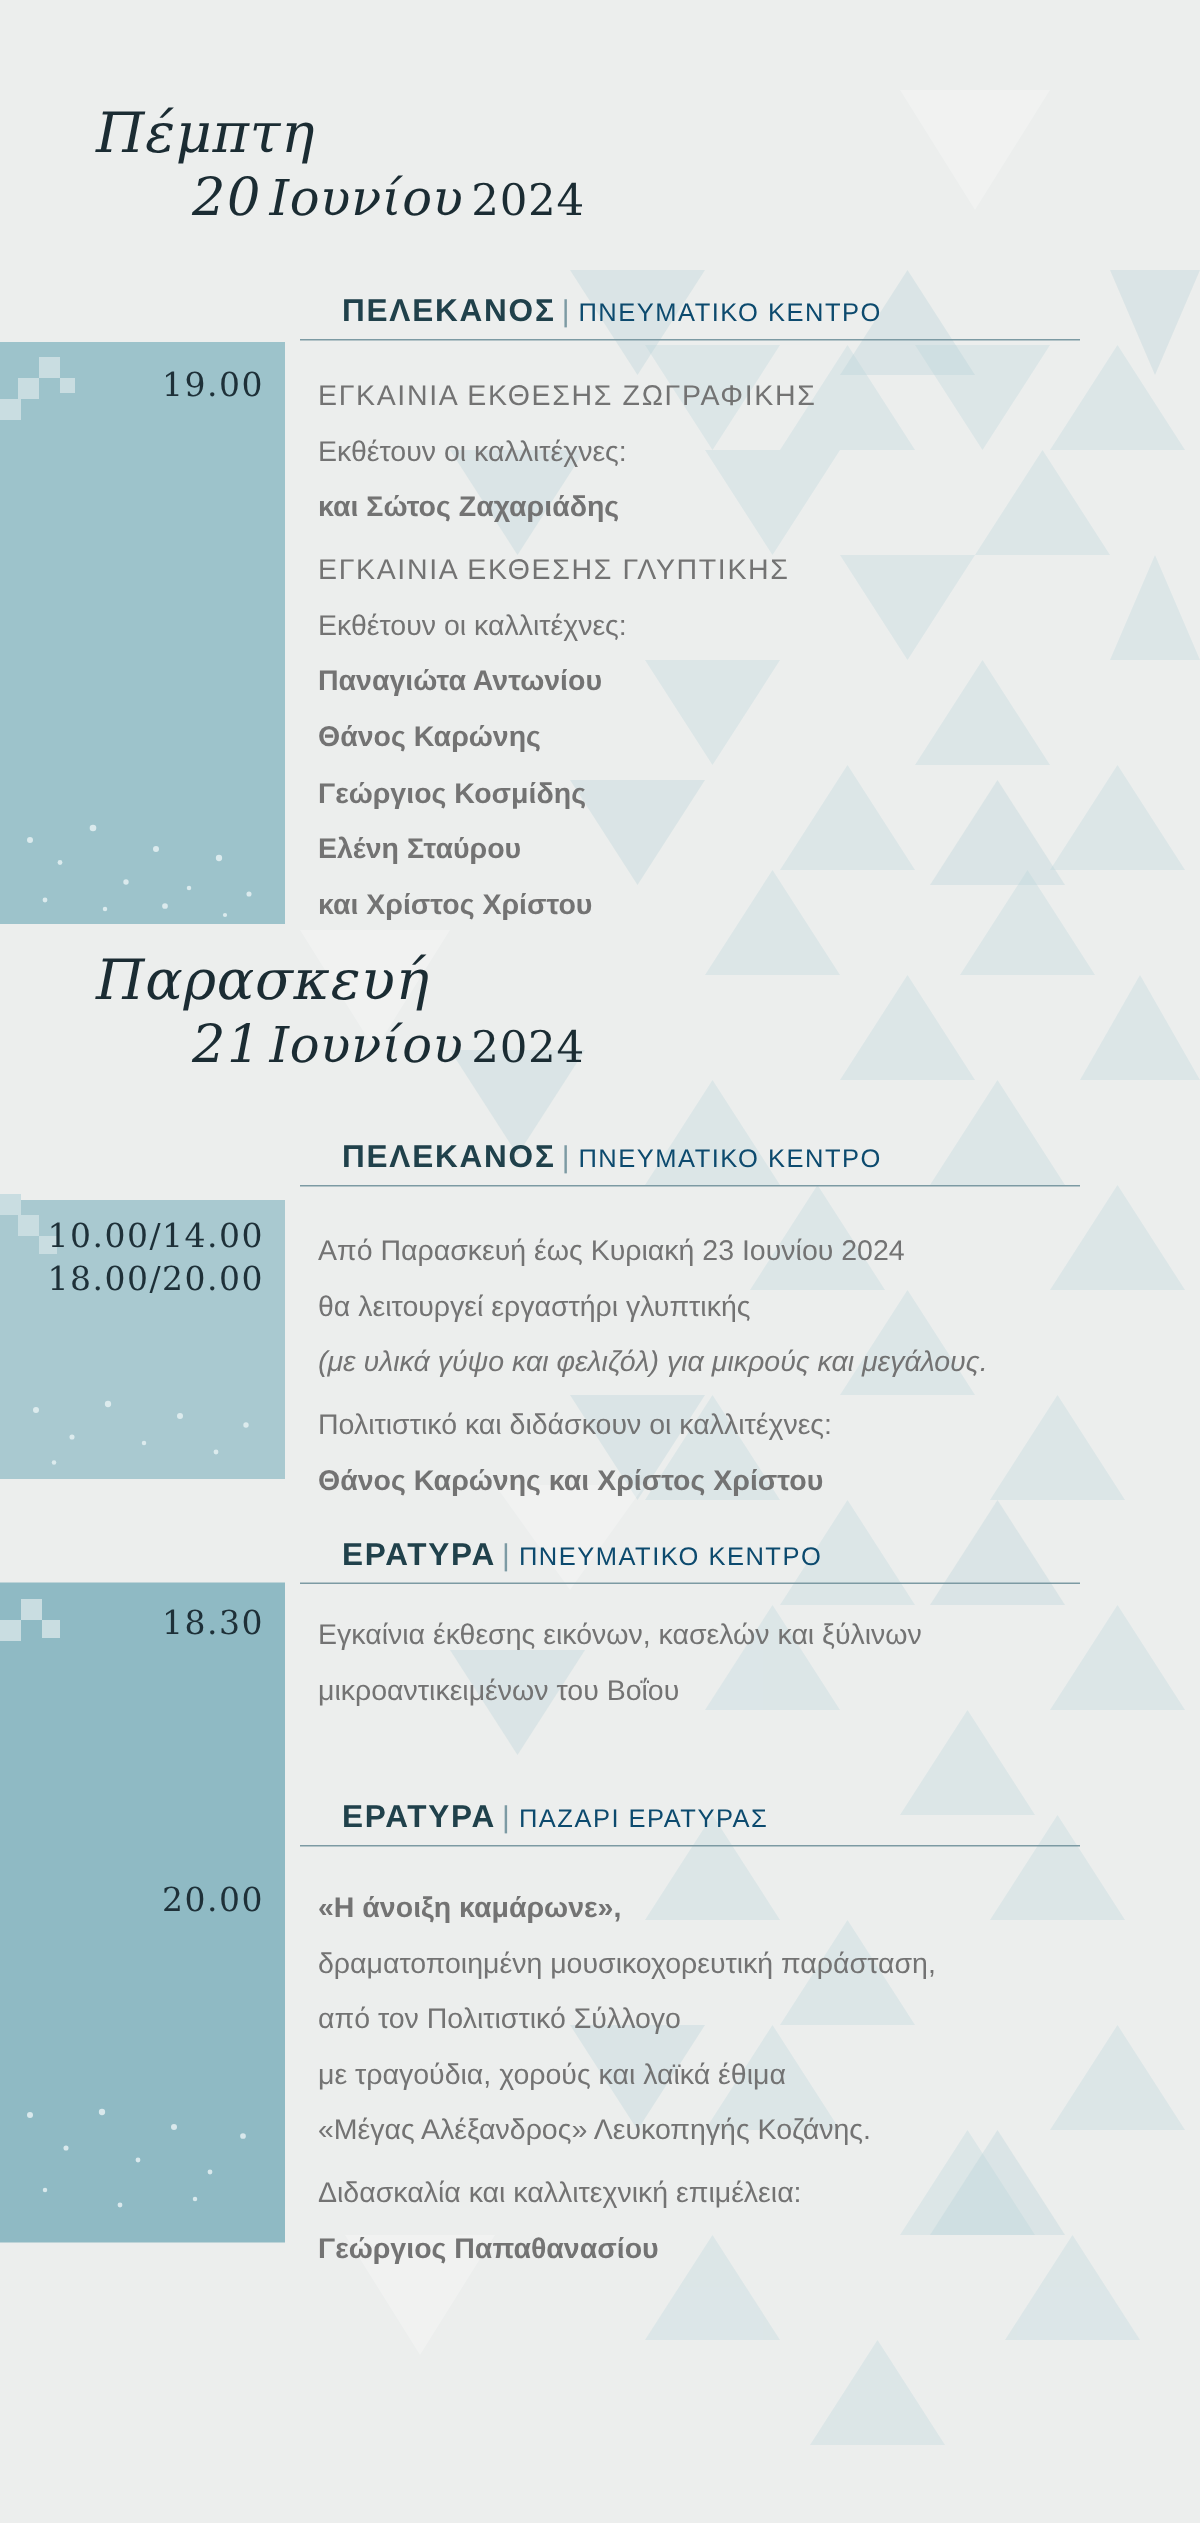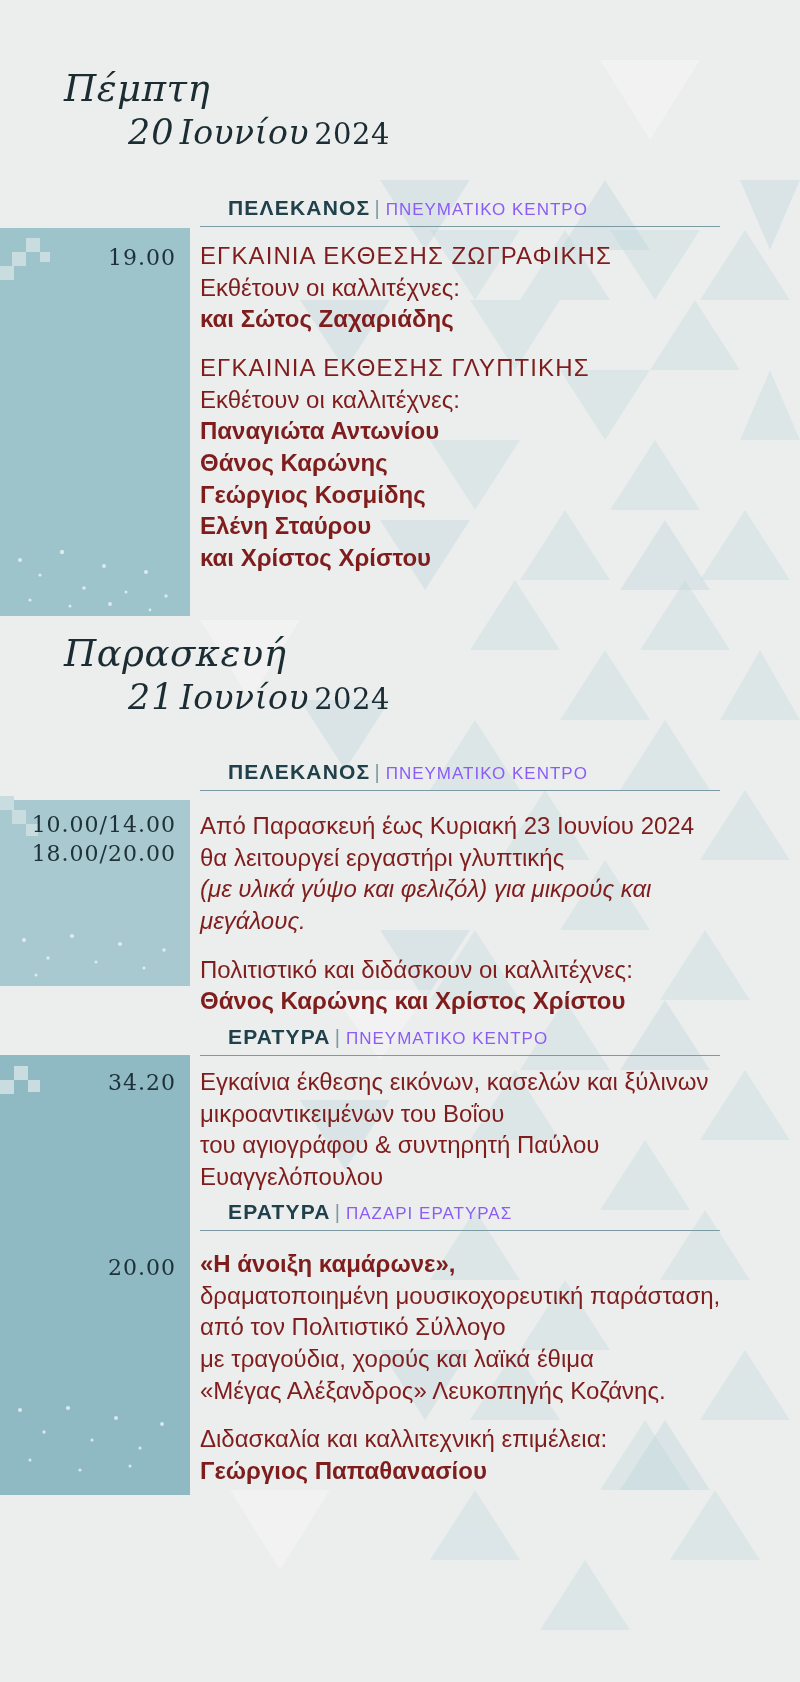--- a/index.html
+++ b/index.html
@@ -96,21 +96,21 @@
   }
   .venue-sep {
     color: #7c9aa3;
     font-size: 20px;
     margin: 0 6px 0 4px;
     font-weight: normal;
   }
   .venue-sub {
     font-size: 17px;
     letter-spacing: 1px;
-    color: #8b5cf6;
+    color: #0c4a6e;
   }
 
   
   .time {
     position: absolute;
     width: 150px;
     text-align: right;
     left: 26px;
     font-family: "DejaVu Serif", "Liberation Serif", serif;
     font-size: 22px;
@@ -123,24 +123,24 @@
     text-align: right;
   }
 
   
   .entry {
     position: absolute;
     left: 200px;
     width: 540px;
   }
   .entry p {
-    margin: 0;
-    font-size: 24px;
+    margin: 12px;
+    font-size: 19px;
     line-height: 1.32;
-    color: #7f1d1d;
+    color: #737373;
   }
   .lead {
     letter-spacing: 1.1px;
     font-size: 19.5px;
     color: #2a3d44;
   }
   .b { font-weight: bold; }
   .i { font-style: italic; }
   .gap { margin-top: 17px !important; }
 
@@ -337,27 +337,26 @@
     <p class="i">(με υλικά γύψο και φελιζόλ) για μικρούς και μεγάλους.</p>
     <p class="gap">Πολιτιστικό και διδάσκουν οι καλλιτέχνες:</p>
     <p class="b">Θάνος Καρώνης και Χρίστος Χρίστου</p>
   </div>
 
   <div class="venue-row" style="top:1025px;">
     <span class="venue-name">ΕΡΑΤΥΡΑ</span><span class="venue-sep">|</span><span class="venue-sub">ΠΝΕΥΜΑΤΙΚΟ ΚΕΝΤΡΟ</span>
   </div>
 
   <div class="time" style="top:1070px;">
-    <span>34.20</span>
+    <span>18.30</span>
   </div>
 
   <div class="entry" style="top:1066px;">
     <p class="big">Εγκαίνια έκθεσης εικόνων, κασελών και ξύλινων</p>
     <p class="big">μικροαντικειμένων του Βοΐου</p>
-    <p>του αγιογράφου &amp; συντηρητή Παύλου Ευαγγελόπουλου</p>
   </div>
 
   <div class="venue-row" style="top:1200px;">
     <span class="venue-name">ΕΡΑΤΥΡΑ</span><span class="venue-sep">|</span><span class="venue-sub">ΠΑΖΑΡΙ ΕΡΑΤΥΡΑΣ</span>
   </div>
 
   <div class="time" style="top:1255px;">
     <span>20.00</span>
   </div>
 

